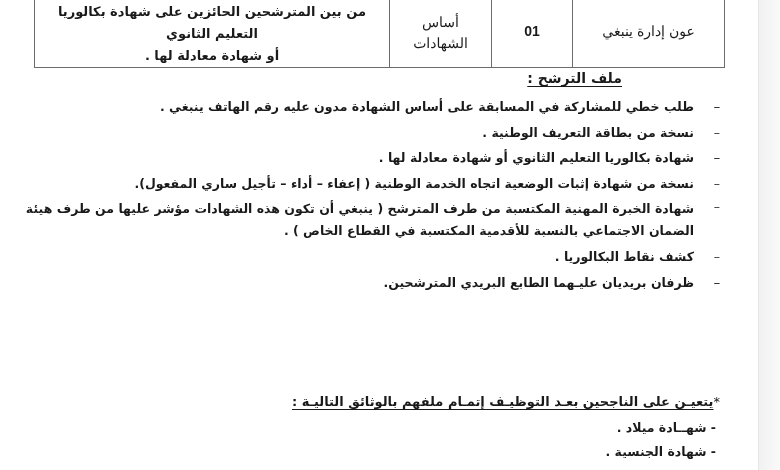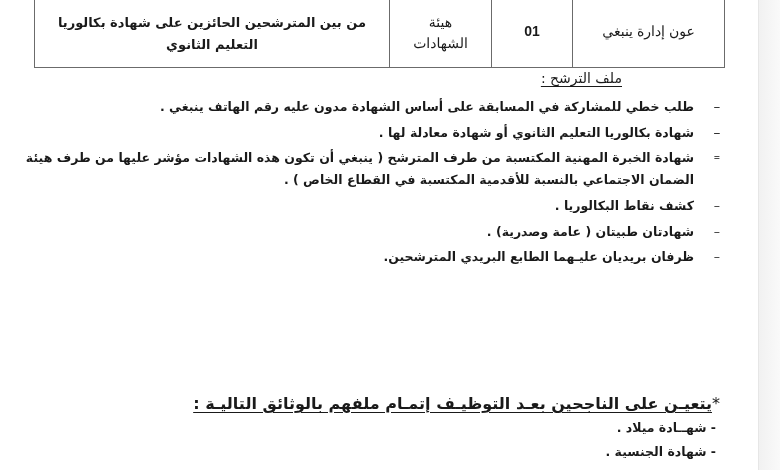--- a/index.html
+++ b/index.html
@@ -76,21 +76,21 @@
     }
     
     .rtl-block {
       position: absolute;
       direction: rtl;
       text-align: right;
     }
     .section-title {
       right: 158px;
       top: 70px;
-      font-weight: normal;
+      font-weight: bold;
       font-size: 14px;
       text-decoration: underline;
       text-underline-offset: 3px;
       text-align: right;
     }
     .req-list {
       right: 60px;
       top: 94px;
       width: 720px;
       margin: 0;
@@ -108,21 +108,21 @@
     .dash {
       position: absolute;
       right: 0;
       top: 0;
       font-weight: normal;
       color: #333;
     }
     .note-title {
       right: 60px;
       top: 394px;
-      font-size: 16px;
+      font-size: 13px;
       font-weight: bold;
     }
     .note-title .star { font-weight: normal; }
     .note-title .t { text-decoration: underline; text-underline-offset: 3px; }
     .after-list {
       right: 64px;
       top: 416px;
       margin: 0;
       padding: 0;
       list-style: none;
@@ -137,62 +137,64 @@
 <div class="page-edge"></div>
 
 <div class="table">
   <div class="cell cell-post sep">
     <span>عون إدارة ينبغي</span>
   </div>
   <div class="cell cell-count sep">
     <span>01</span>
   </div>
   <div class="cell cell-mode sep">
-    <span>هيئة</span>
+    <span>أساس</span>
     <span>الشهادات</span>
   </div>
   <div class="cell cell-cond">
     <span>من بين المترشحين الحائزين على شهادة بكالوريا التعليم الثانوي</span>
+    <span>أو شهادة معادلة لها .</span>
   </div>
 </div>
 
 <div class="rtl-block section-title">ملف الترشح :</div>
 
 <ul class="rtl-block req-list">
   <li class="req-item">
     <span class="dash">–</span>
   </li>
   <li class="req-item">
     <span class="dash">–</span>
     <span>طلب خطي للمشاركة في المسابقة على أساس الشهادة مدون عليه رقم الهاتف ينبغي .</span>
   </li>
   <li class="req-item">
     <span class="dash">–</span>
+    <span>نسخة من بطاقة التعريف الوطنية .</span>
   </li>
   <li class="req-item">
     <span class="dash">–</span>
   </li>
   <li class="req-item">
     <span class="dash">–</span>
     <span>شهادة بكالوريا التعليم الثانوي أو شهادة معادلة لها .</span>
   </li>
   <li class="req-item">
     <span class="dash">–</span>
+    <span>نسخة من شهادة إثبات الوضعية اتجاه الخدمة الوطنية ( إعفاء – أداء – تأجيل ساري المفعول).</span>
   </li>
   <li class="req-item multi">
     <span class="dash">–</span>
     <span>شهادة الخبرة المهنية المكتسبة من طرف المترشح ( ينبغي أن تكون هذه الشهادات مؤشر عليها من طرف هيئة الضمان الاجتماعي بالنسبة للأقدمية المكتسبة في القطاع الخاص ) .</span>
   </li>
   <li class="req-item">
     <span class="dash">–</span>
     <span>كشف نقاط البكالوريا .</span>
   </li>
   <li class="req-item">
     <span class="dash">–</span>
-    <span>شهادتان طبيتان ( عامة وصدرية) .</span>
   </li>
   <li class="req-item">
     <span class="dash">–</span>
     <span>ظرفان بريديان عليـهما الطابع البريدي المترشحين.</span>
   </li>
 </ul>
 
 <div class="rtl-block note-title">
   <span class="star">*</span><span class="t">يتعيـن على الناجحين بعـد التوظيـف إتمـام ملفهم بالوثائق التاليـة :</span>
 </div>

